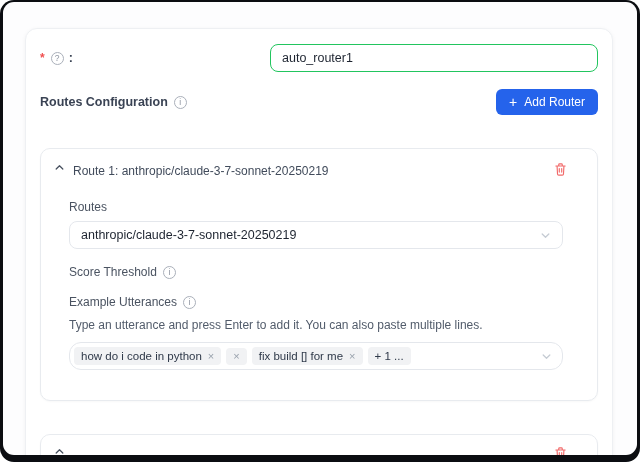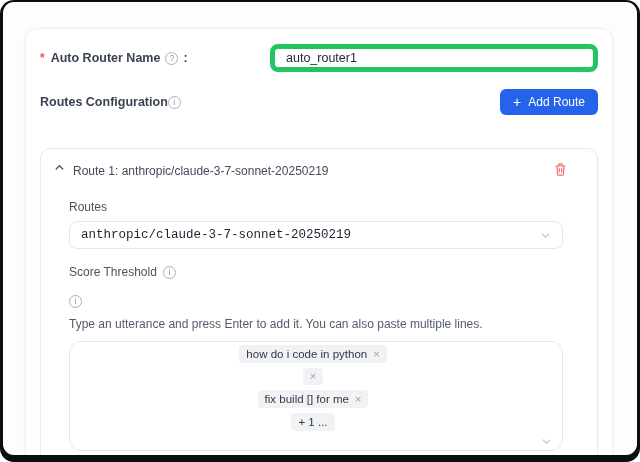--- a/index.html
+++ b/index.html
@@ -39,30 +39,30 @@
   }
   .req { color: #f04f4f; font-size: 12px; margin-right: 1px; }
   .circle-icon {
     width: 13px; height: 13px; border-radius: 50%;
     border: 1px solid #aab0ba; color: #8d94a0;
     font-size: 8.5px; font-weight: 400; font-style: normal;
     display: inline-flex; align-items: center; justify-content: center;
     line-height: 1; cursor: pointer;
   }
   .text-input {
-    border: 5px solid #22c55e; border-radius: 8px;
+    border: 1px solid #22c55e; border-radius: 8px;
     height: 28px; padding: 0 11px;
     font-family: inherit; font-size: 12.5px; color: #1d2430;
     outline: none; background: #fff;
   }
   .name-input { margin-left: auto; width: 328px; }
   .config-row { justify-content: space-between; margin-bottom: 19px; }
   .section-label {
     font-size: 12.5px; font-weight: 700; color: #3a4354;
-    display: flex; align-items: center; 
+    display: flex; align-items: center; gap: 6px;
   }
   .add-route-btn {
     background: #2563eb; color: #ffffff; border: none;
     border-radius: 6px; height: 26px; padding: 0 13px;
     font-family: inherit; font-size: 12px; font-weight: 500;
     display: flex; align-items: center; gap: 7px; cursor: pointer;
   }
   .add-route-btn .plus { font-size: 14px; font-weight: 400; line-height: 1; }
   .route-panel {
     border: 1px solid #e8ebef; border-radius: 10px;
@@ -88,61 +88,60 @@
     display: flex; align-items: center; gap: 6px;
     margin: 22px 0 7px;
   }
   .inner-label.tight { margin-top: 16px; }
   .select-box {
     height: 28px; border: 1px solid #e4e7ec; border-radius: 8px;
     display: flex; align-items: center; justify-content: space-between;
     padding: 0 11px; font-size: 12.5px; color: #1d2430;
     background: #fff; cursor: pointer;
   }
-  .full { width: 100%; font-family: Liberation Mono, monospace; }
+  .full { width: 100%; }
   .helper-text { font-size: 12px; color: #525c6b; margin: 9px 0 10px; }
   .tags-field {
     min-height: 28px; border: 1px solid #e4e7ec; border-radius: 12px;
     display: flex; align-items: center; gap: 5px;
-    padding: 3px 10px 3px 4px; background: #fff; cursor: text; flex-direction: column;
+    padding: 3px 10px 3px 4px; background: #fff; cursor: text;
   }
   .tag {
     background: #f1f2f4; border-radius: 4px;
     font-size: 11.5px; color: #2f3949;
     padding: 3px 7px; display: inline-flex; align-items: center; gap: 6px;
     white-space: nowrap;
   }
   .tag .x { color: #98a1ac; font-size: 11px; cursor: pointer; line-height: 1; }
   .tags-chevron { margin-left: auto; display: inline-flex; }
 </style>
 </head>
 <body>
 
 <div class="frame">
   <div class="screen">
     <div class="card">
 
       <div class="row name-row">
         <div class="field-label">
           <span class="req">*</span>
-          <span>Auto Router Name</span>
           <span class="circle-icon">?</span>
           <span>:</span>
         </div>
         <input class="text-input name-input" readonly="" value="auto_router1" style="">
       </div>
 
       <div class="row config-row">
         <div class="section-label">
           <span>Routes Configuration</span>
           <span class="circle-icon">i</span>
         </div>
         <button class="add-route-btn">
           <span class="plus">+</span>
-          <span>Add Route</span>
+          <span>Add Router</span>
         </button>
       </div>
 
       <div class="route-panel">
         <div class="route-header">
           <span class="collapse-icon">
             <svg width="11" height="11" viewBox="0 0 11 11">
                 <path d="M2.2 7 L5.5 3.8 L8.8 7" stroke="#4a5361" stroke-width="1.3" fill="none" stroke-linecap="round" stroke-linejoin="round"></path>
               </svg>
           </span>
@@ -164,20 +163,21 @@
                 <path d="M2.2 4 L5.5 7.2 L8.8 4" stroke="#c6ccd4" stroke-width="1.3" fill="none" stroke-linecap="round" stroke-linejoin="round"></path>
               </svg>
           </div>
 
           <div class="inner-label tight">
             <span>Score Threshold</span>
             <span class="circle-icon">i</span>
           </div>
 
           <div class="inner-label tight">
+            <span>Example Utterances</span>
             <span class="circle-icon">i</span>
           </div>
           <div class="helper-text">Type an utterance and press Enter to add it. You can also paste multiple lines.</div>
 
           <div class="tags-field">
             <span class="tag">
               <span>how do i code in python</span>
               <span class="x">×</span>
             </span>
             <span class="tag">

